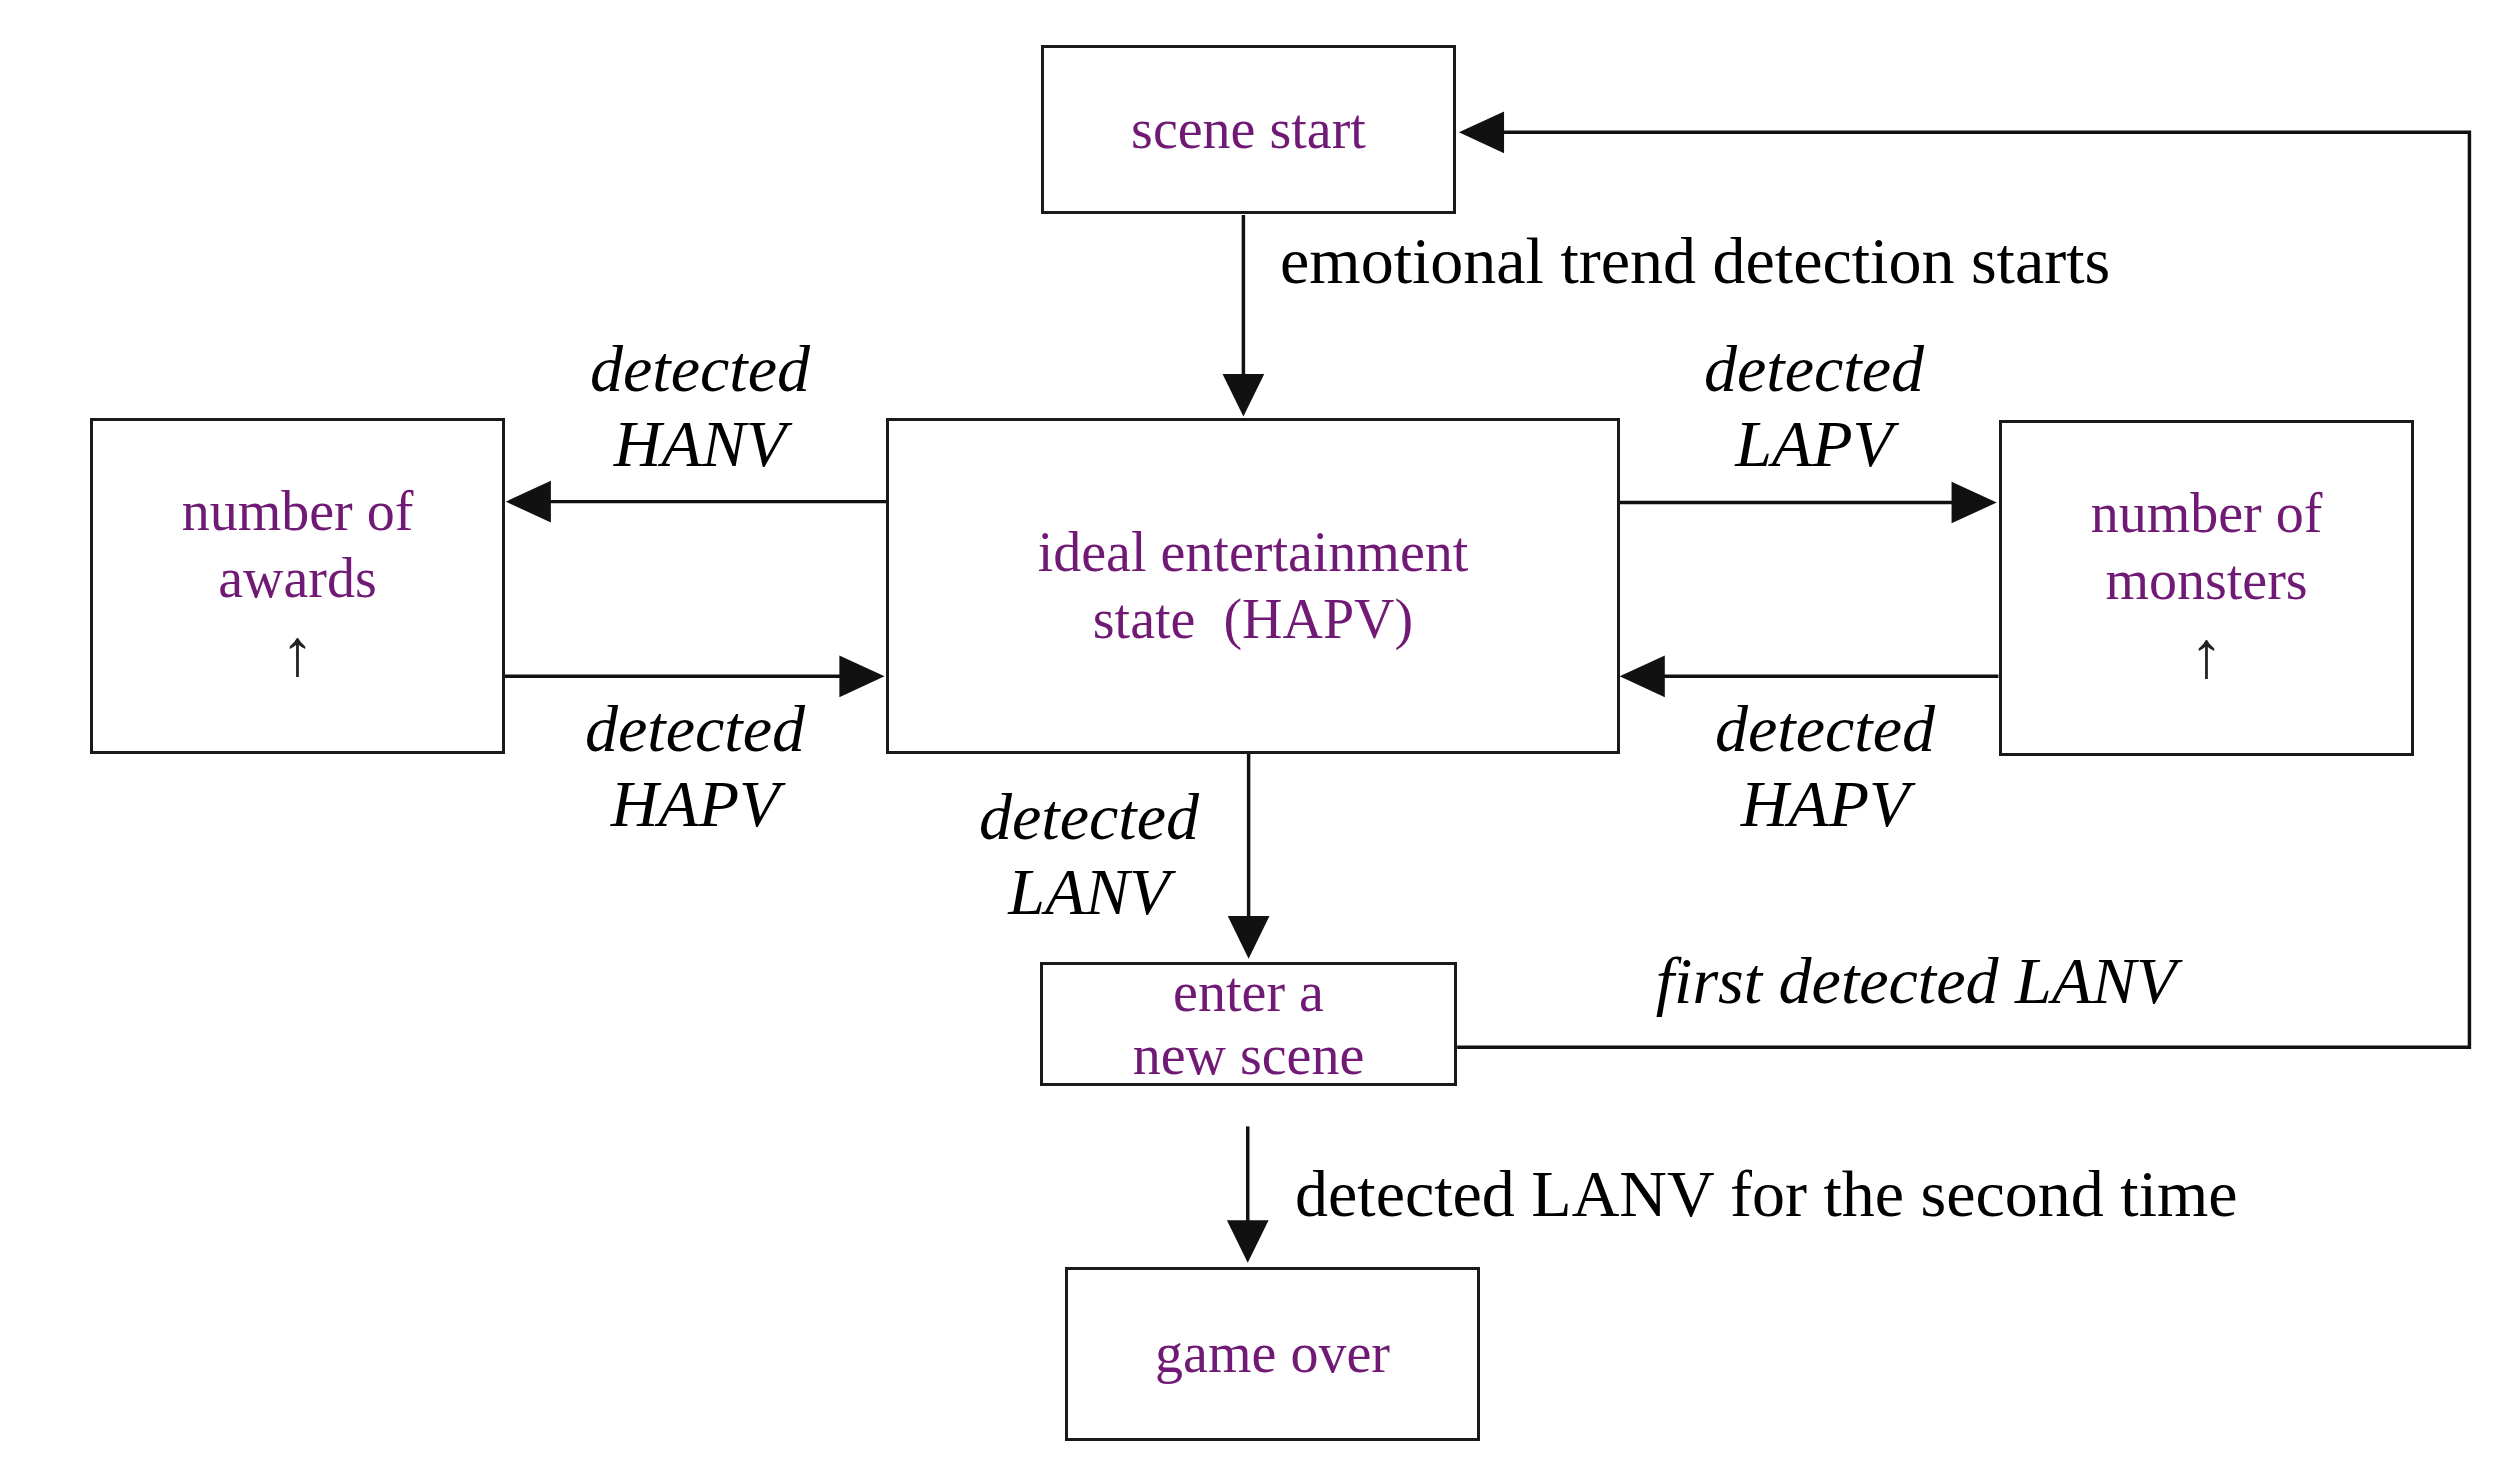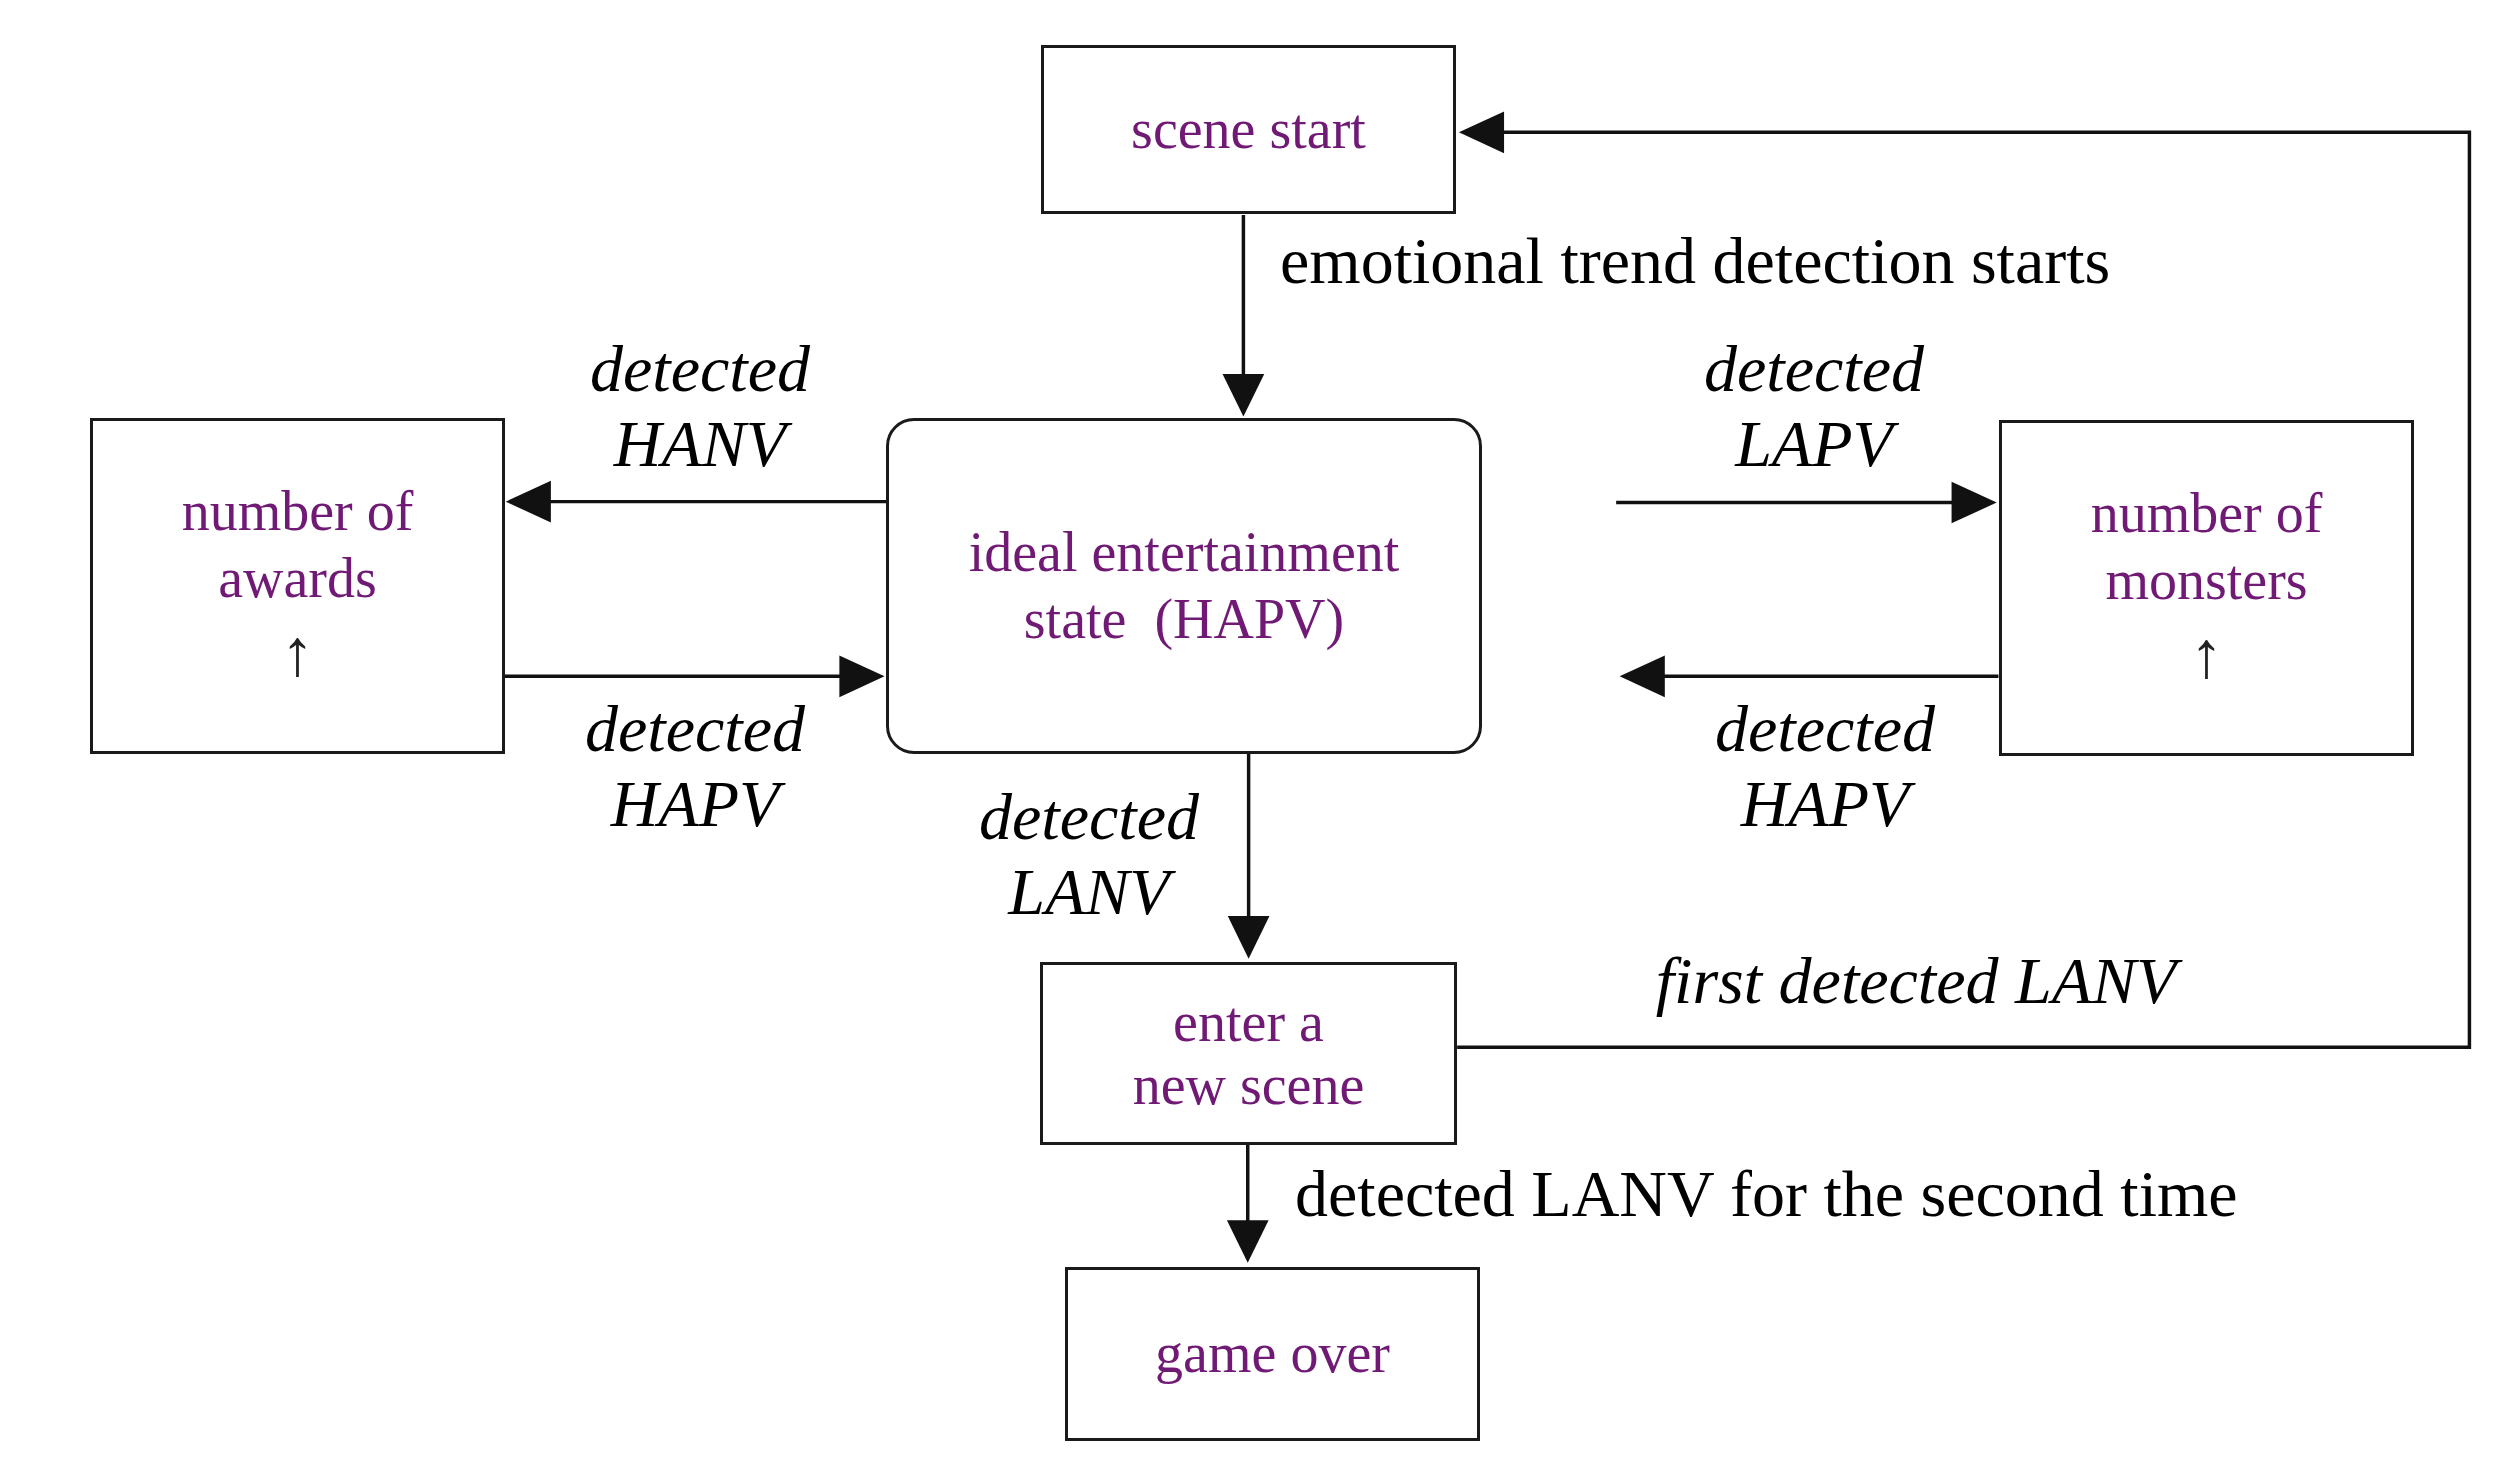--- a/index.html
+++ b/index.html
@@ -110,32 +110,32 @@
   <div class="node" style="left:1041px; top:45px; width:415px; height:169px;">
     <span class="node-text">scene start</span>
   </div>
 
   <div class="node" style="left:90px; top:418px; width:415px; height:336px;">
     <span class="node-text">number of
 awards</span>
     <span class="trend-arrow">↑</span>
   </div>
 
-  <div class="node" style="left:886px; top:418px; width:596px; height:336px;border-radius:28px;">
+  <div class="node" style="left:886px; top:418px; width:734px; height:336px;">
     <span class="node-text">ideal entertainment
 state &nbsp;(HAPV)</span>
   </div>
 
   <div class="node" style="left:1999px; top:420px; width:415px; height:336px;">
     <span class="node-text">number of
 monsters</span>
     <span class="trend-arrow">↑</span>
   </div>
 
-  <div class="node" style="left:1040px; top:962px; width:417px; height:183px;">
+  <div class="node" style="left:1040px; top:962px; width:417px; height:124px;">
     <span class="node-text" style="line-height:1.12;">enter a
 new scene</span>
   </div>
 
   <div class="node" style="left:1065px; top:1267px; width:415px; height:174px;">
     <span class="node-text">game over</span>
   </div>
 
   <div class="edge-label nowrap" style="left:1280px; top:224px;">emotional trend detection starts</div>
 

